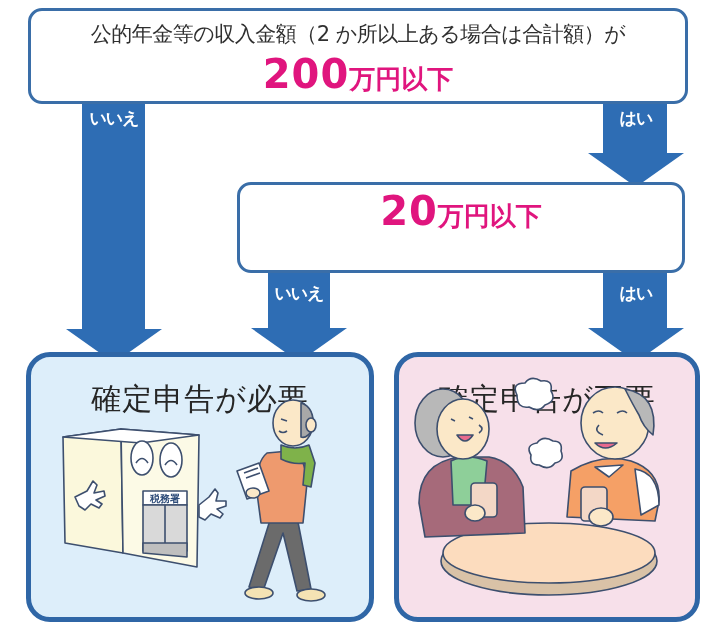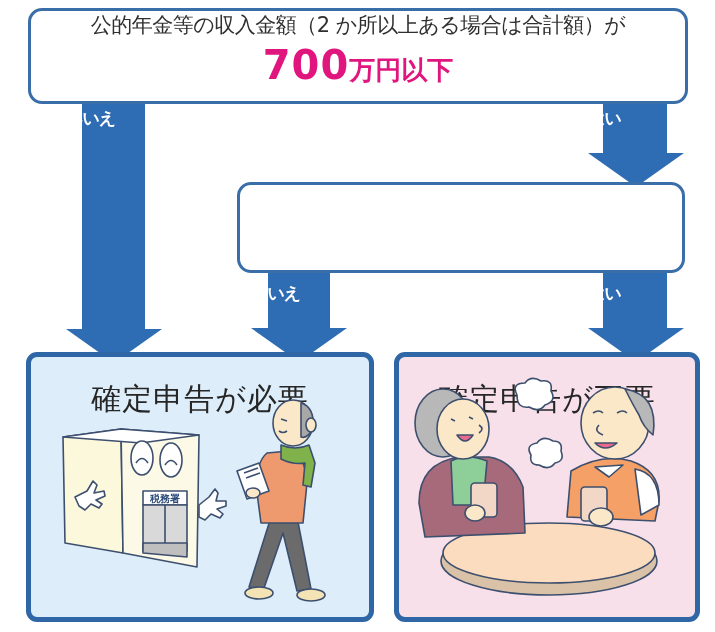--- a/index.html
+++ b/index.html
@@ -3,32 +3,32 @@
 <meta charset="utf-8">
 <style>
   html, body { margin: 0; padding: 0; background: #ffffff; }
   body { width: 715px; height: 632px; position: relative; overflow: hidden;
          font-family: "DejaVu Sans", "Liberation Sans", sans-serif; color: #2b2b2b; }
   .qbox { position: absolute; background: #ffffff; border: 3px solid #3a6ea8;
           border-radius: 14px; box-sizing: border-box; text-align: center; }
   .q1 { left: 28px; top: 8px; width: 660px; height: 96px; }
   .q2 { left: 237px; top: 182px; width: 448px; height: 91px; }
   .qtext { font-size: 21px; font-weight: 500; letter-spacing: -0.5px; color: #2f2f2f; }
-  .q1 .qtext { }
+  .q1 .qtext { margin-top: 9px; }
   .q2 .qtext { margin-top: 8px; }
   .threshold { color: #e0157e; font-weight: bold; line-height: 1; margin-top: 6px; }
   .threshold .num { font-size: 40px; letter-spacing: 1px; font-family: "DejaVu Sans", sans-serif; }
   .threshold .unit { font-size: 26px; }
   .arrow { position: absolute; }
   .arrow .shaft { position: absolute; background: #2e6db4; }
   .arrow .label { position: absolute; color: #ffffff; font-size: 17px; font-weight: bold;
-                  width: 100%; letter-spacing: -1px; }
+                  width: 100%; text-align: center; letter-spacing: -1px; }
   .arrow svg { position: absolute; left: 0; }
   .rbox { position: absolute; top: 352px; height: 270px; border: 5px solid #2f66a6;
-          border-radius: 11px; box-sizing: border-box; }
+          border-radius: 24px; box-sizing: border-box; }
   .rbox.need { left: 26px; width: 348px; background: #ddeefa; }
   .rbox.noneed { left: 394px; width: 306px; background: #f7e0ea; }
   .rtitle { position: absolute; top: 22px; width: 100%; text-align: center;
             font-size: 30px; font-weight: 500; color: #262626; letter-spacing: 1px; }
   .illus { position: absolute; left: 0; top: 0; }
 </style>
 </head>
 <body>
 
 <div class="arrow" style="left:66px; top:95px; width:96px; height:268px;">
@@ -59,25 +59,28 @@
   <div class="shaft" style="left:15px; top:0; width:64px; height:62px;"></div>
   <div class="label" style="top:14px;">はい</div>
   <svg width="96" height="34" style="top:60px;">
       <polygon points="0,0 96,0 48,34" fill="#2e6db4"></polygon>
     </svg>
 </div>
 
 <div class="qbox q1">
   <div class="qtext">公的年金等の収入金額（2 か所以上ある場合は合計額）が</div>
   <div class="threshold">
-    <span class="num">700</span><span class="unit">万円以下</span>
+    <span class="num">200</span><span class="unit">万円以下</span>
   </div>
 </div>
 
 <div class="qbox q2">
+  <div class="threshold">
+    <span class="num">20</span><span class="unit">万円以下</span>
+  </div>
 </div>
 
 <div class="rbox need">
   <div class="rtitle">確定申告が必要</div>
   <svg class="illus" width="338" height="260" viewBox="0 0 338 260">
 
     <g stroke="#3d4f6e" stroke-width="1.6" stroke-linejoin="round">
       <polygon points="32,80 90,72 92,196 34,186" fill="#fbf8dc"></polygon>
       <polygon points="90,72 168,78 166,210 92,196" fill="#fcfae6"></polygon>
       <polygon points="32,80 90,72 168,78 110,86" fill="#ffffff"></polygon>

